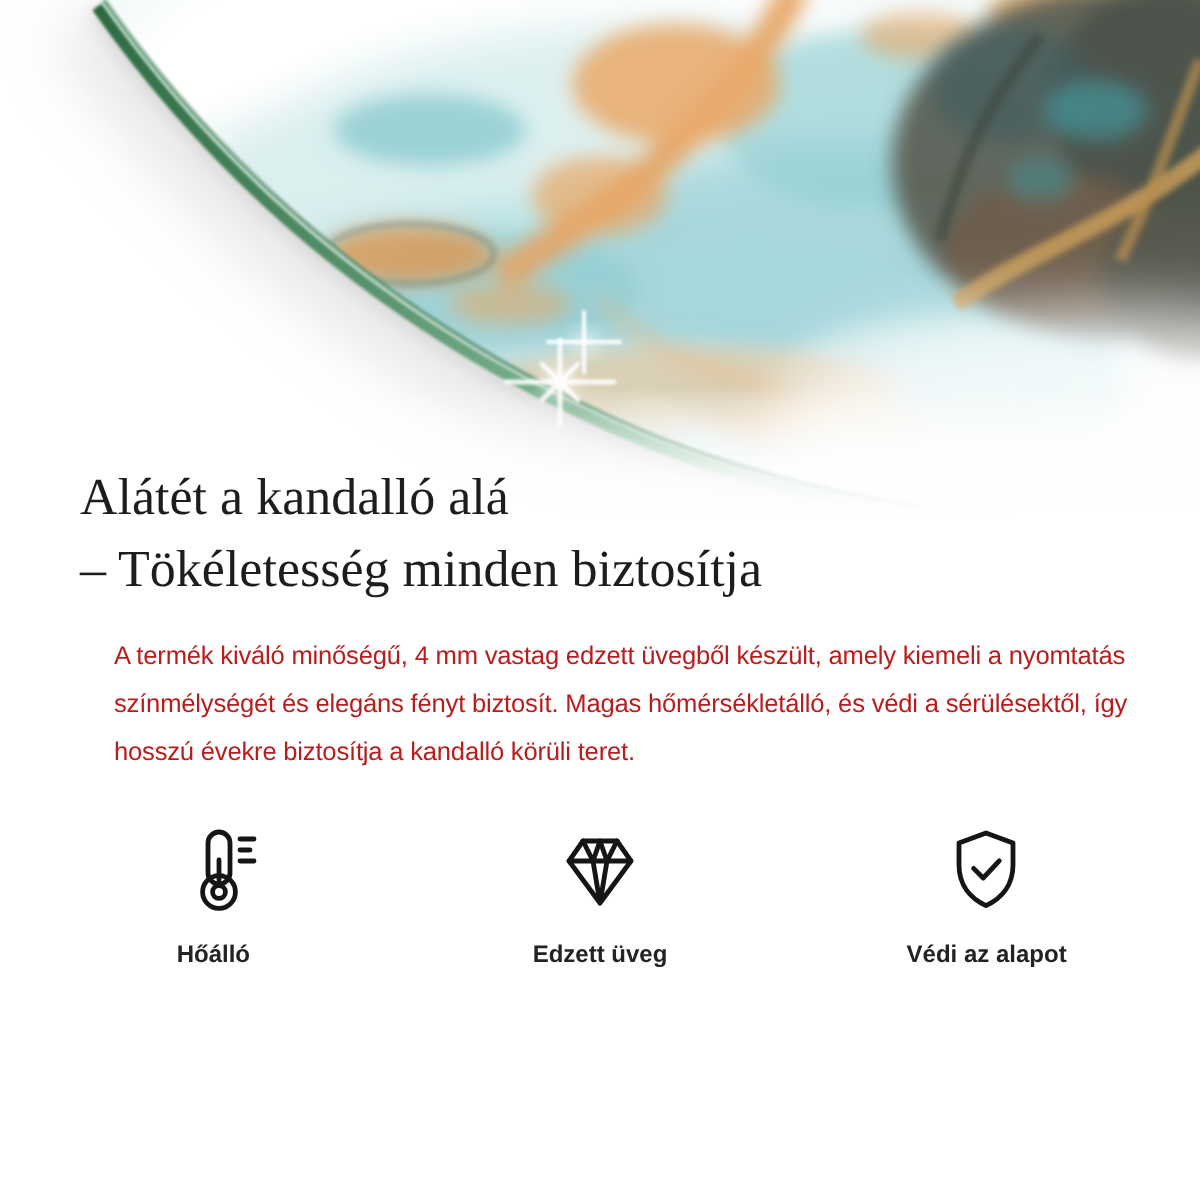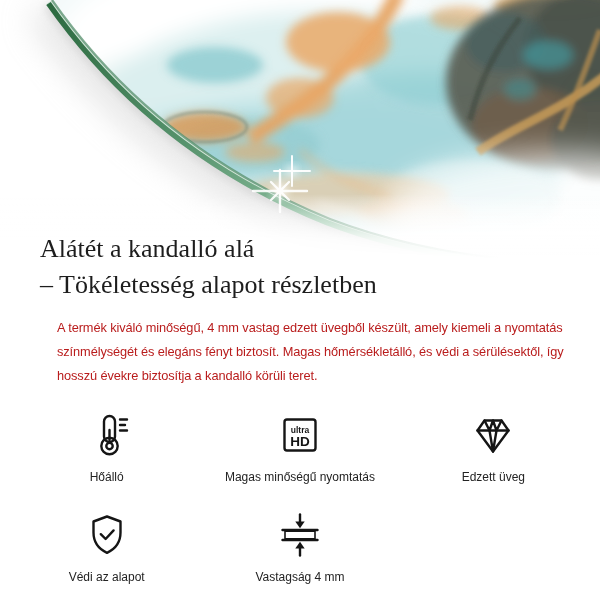--- a/index.html
+++ b/index.html
@@ -17,21 +17,21 @@
   h1 .h-line{display:block;}
   p.desc{
     margin:13px 17px 0;width:548px;max-width:548px;
     font-size:12.8px;line-height:24px;letter-spacing:-0.1px;color:#b91c1c;
   }
   .features{
     margin:22px -30px 0;display:grid;grid-template-columns:1fr 1fr 1fr;row-gap:26px;
   }
   .feature{display:flex;flex-direction:column;align-items:center;}
   .ficon{height:50px;display:flex;align-items:center;justify-content:center;margin-bottom:10px;}
-  .flabel{font-size:12px;color:#232323;line-height:14px;text-align:center;}
+  .flabel{font-size:12px;color:#232323;line-height:14px;text-align:center;font-weight:bold;}
   .ic{stroke:#151515;fill:none;stroke-width:2.4;stroke-linecap:round;stroke-linejoin:round;}
   .icf{fill:#151515;stroke:none;}
   .ictxt{fill:#151515;font-family:"Liberation Sans","DejaVu Sans",sans-serif;}
 </style>
 </head>
 <body>
 
 <div class="hero">
   <svg width="600" height="260" viewBox="0 0 600 260">
     <defs>
@@ -134,50 +134,40 @@
       <circle cx="280" cy="191" r="7" fill="#ffffff" filter="url(#f5)" opacity="0.95"></circle>
       <path d="M253,191 L307,191 M280,170 L280,212 M271,182 L289,200 M289,182 L271,200" stroke="#ffffff" stroke-width="2.4" filter="url(#f1)" opacity="0.9"></path>
       <path d="M318,203 L370,221" stroke="#ffffff" stroke-width="3" filter="url(#f5)" opacity="0.6"></path>
     </g>
   </svg>
 </div>
 
 <div class="content">
   <h1>
     <span class="h-line">Alátét a kandalló alá</span>
-    <span class="h-line">– Tökéletesség alapot részletben</span>
+    <span class="h-line">– Tökéletesség minden biztosítja</span>
   </h1>
 
   <p class="desc">A termék kiváló minőségű, 4 mm vastag edzett üvegből készült, amely kiemeli a nyomtatás színmélységét és elegáns fényt biztosít. Magas hőmérsékletálló, és védi a sérülésektől, így hosszú évekre biztosítja a kandalló körüli teret.</p>
 
   <div class="features">
 
     <div class="feature">
       <div class="ficon">
         <svg width="48" height="48" viewBox="0 0 48 48">
           <rect class="ic" x="21" y="5" width="11" height="26" rx="5.5"></rect>
           <circle class="ic" cx="26.5" cy="35" r="8.2"></circle>
           <circle class="ic" cx="26.5" cy="35" r="3.2" stroke-width="2"></circle>
           <path class="ic" d="M26.5,19 L26.5,29" stroke-width="2.2"></path>
           <path class="ic" d="M37,8.5 L44,8.5 M37,14 L42,14 M37,19.5 L44,19.5" stroke-width="2"></path>
         </svg>
       </div>
       <div class="flabel">Hőálló</div>
     </div>
 
-    <div class="feature">
-      <div class="ficon">
-        <svg width="48" height="48" viewBox="0 0 48 48">
-          <rect class="ic" x="8.5" y="8.5" width="31" height="31" rx="2.5"></rect>
-          <text class="ictxt" x="24" y="21.5" text-anchor="middle" font-size="8.5" font-weight="bold">ultra</text>
-          <text class="ictxt" x="24" y="34.5" text-anchor="middle" font-size="13.5" font-weight="bold">HD</text>
-        </svg>
-      </div>
-      <div class="flabel">Magas minőségű nyomtatás</div>
-    </div>
 
     <div class="feature">
       <div class="ficon">
         <svg width="48" height="48" viewBox="0 0 48 48">
           <path class="ic" stroke-width="2" d="M8.5,19.5 L15.5,9.5 L32.5,9.5 L39.5,19.5 L24,40.5 Z"></path>
           <path class="ic" stroke-width="2" d="M8.5,19.5 L39.5,19.5"></path>
           <path class="ic" stroke-width="2" d="M15.5,9.5 L20.5,19.5 L24,9.5 L27.5,19.5 L32.5,9.5"></path>
           <path class="ic" stroke-width="2" d="M20.5,19.5 L24,40.5 L27.5,19.5"></path>
         </svg>
       </div>
@@ -188,28 +178,15 @@
       <div class="ficon">
         <svg width="48" height="48" viewBox="0 0 48 48">
           <path class="ic" d="M24,5.5 L37.5,10.5 L37.5,21.5 C37.5,31.5 31.8,38.2 24,41.8 C16.2,38.2 10.5,31.5 10.5,21.5 L10.5,10.5 Z"></path>
           <path class="ic" d="M17.8,23.2 L22.6,28 L30.6,19.4" stroke-width="2.6"></path>
         </svg>
       </div>
       <div class="flabel">Védi az alapot</div>
     </div>
 
 
-    <div class="feature">
-      <div class="ficon">
-        <svg width="48" height="48" viewBox="0 0 48 48">
-          <path class="ic" stroke-width="1.8" d="M6.5,19 L41.5,19 M6.5,29 L41.5,29"></path>
-          <rect x="9" y="20.2" width="30" height="7.6" fill="url(#stripes45b)" stroke="#151515" stroke-width="1.6"></rect>
-          <path class="ic" stroke-width="2.6" d="M24,3.5 L24,11"></path>
-          <polygon class="icf" points="19.3,10.5 28.7,10.5 24,17.3"></polygon>
-          <path class="ic" stroke-width="2.6" d="M24,44.5 L24,37"></path>
-          <polygon class="icf" points="19.3,37.5 28.7,37.5 24,30.7"></polygon>
-        </svg>
-      </div>
-      <div class="flabel">Vastagság 4 mm</div>
-    </div>
 
   </div>
 </div>
 
 </body></html>

